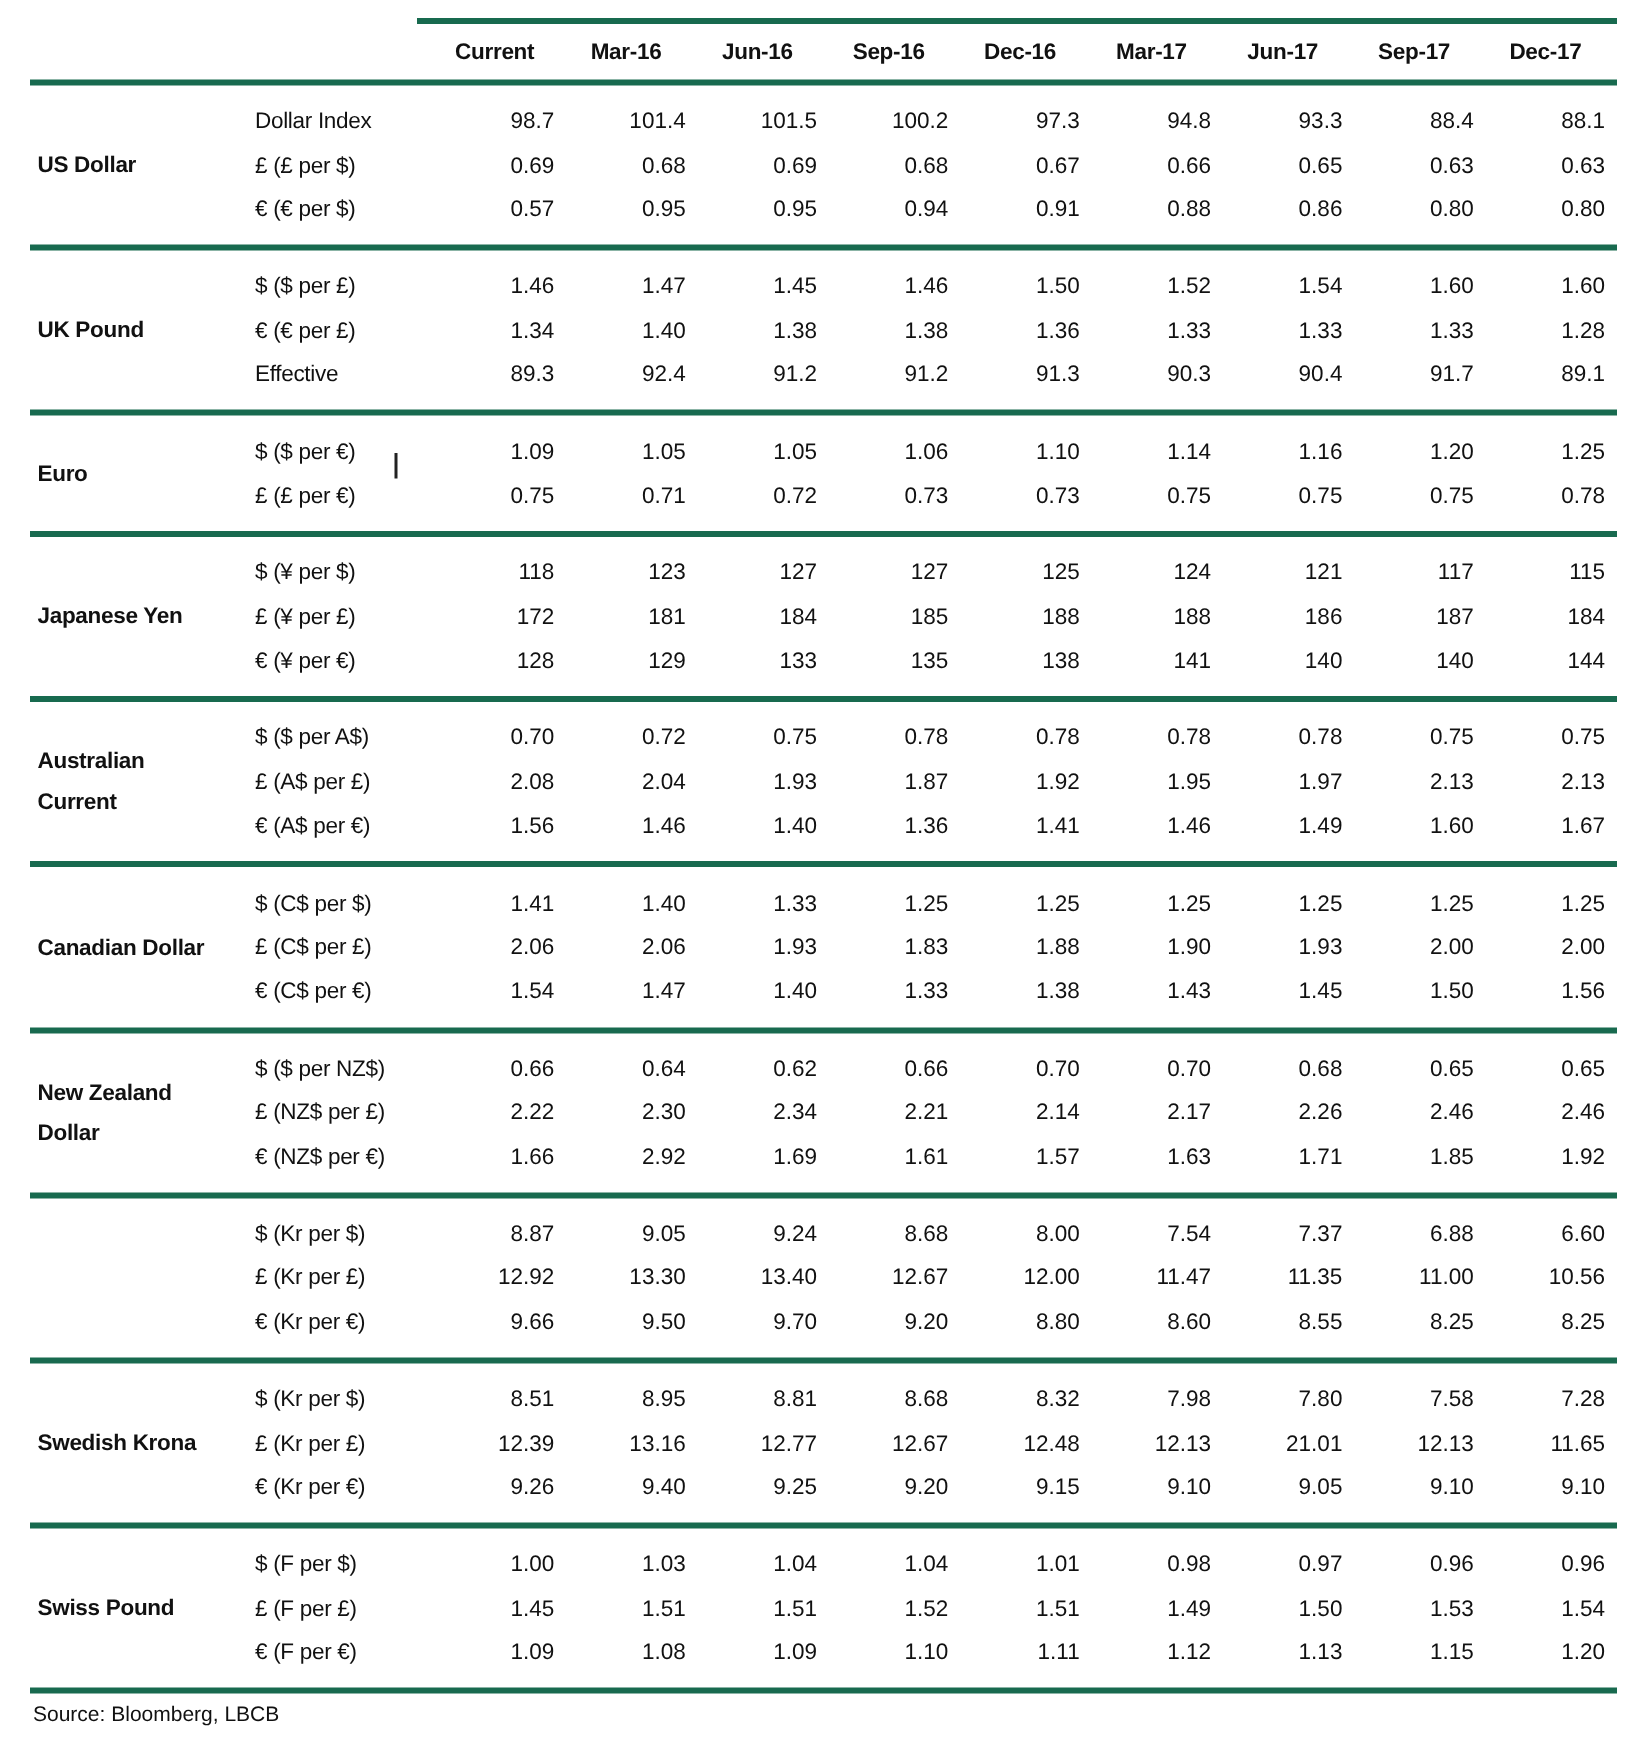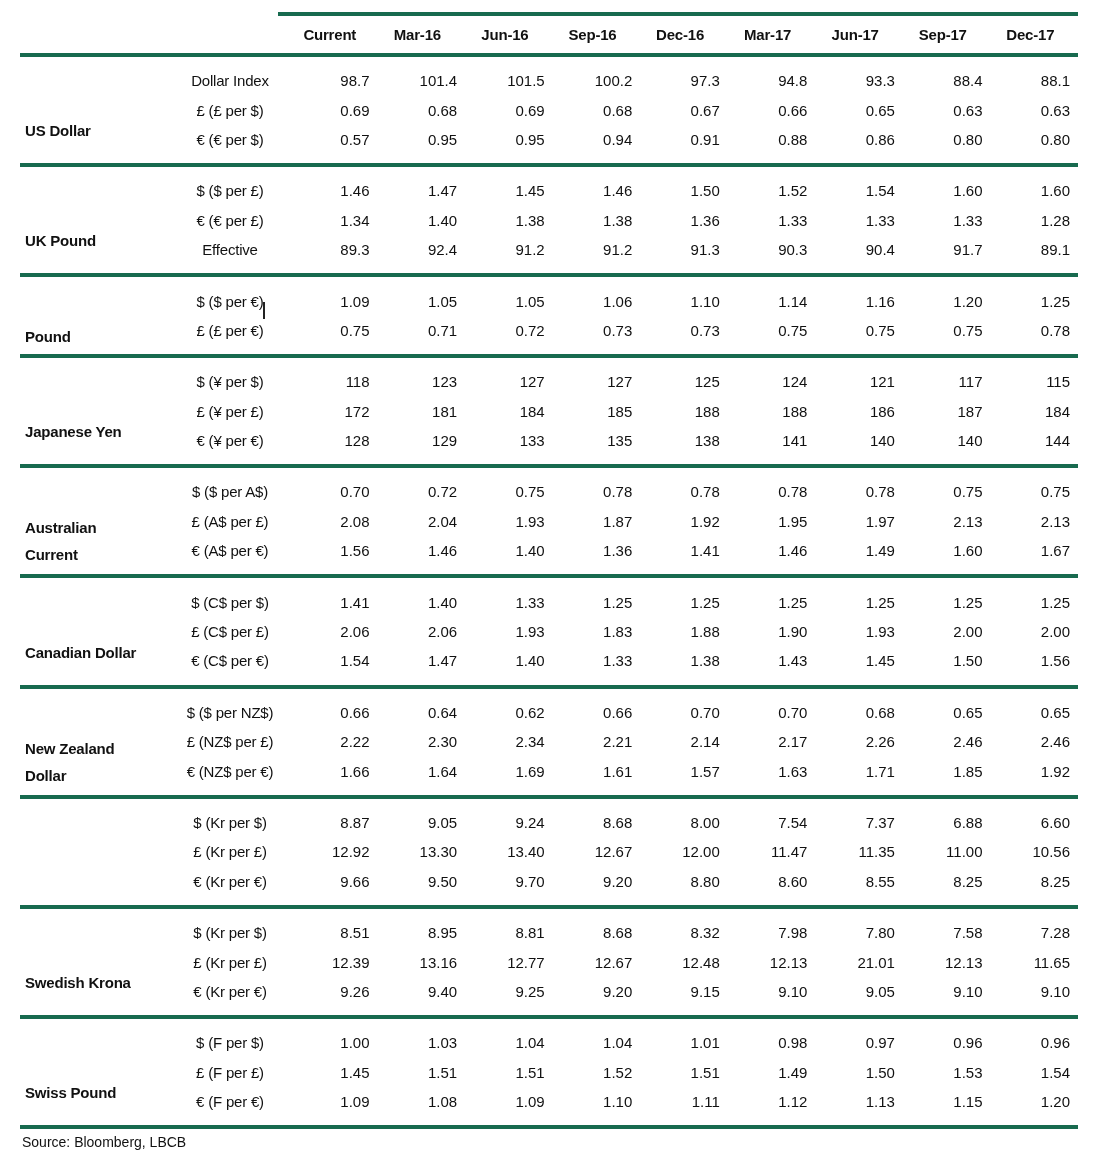--- a/index.html
+++ b/index.html
@@ -35,30 +35,29 @@
     border-bottom: 4px solid var(--green);
   }
   .sec-name {
     position: absolute; left: 5px; top: 50%;
     transform: translateY(-50%);
     width: 165px;
     font-size: 15px; font-weight: 700;
     line-height: 27px;
     white-space: pre-line;
     letter-spacing: -0.2px;
-    margin-top: 20px;
   }
   .row {
     display: flex; align-items: center;
     height: 29.4px;
     font-size: 15px;
   }
   .measure {
     flex: none; margin-left: 150px; width: 120px;
-    text-align: center; white-space: nowrap;
+    text-align: left; white-space: nowrap;
     letter-spacing: -0.2px;
   }
   .val {
     flex: 1 1 0; text-align: right; padding-right: 8px;
     white-space: nowrap;
   }
   .source {
     margin-top: 5px; padding-left: 2px;
     font-size: 14px;
   }
@@ -173,21 +172,21 @@
             <div class="val">91.3</div>
             <div class="val">90.3</div>
             <div class="val">90.4</div>
             <div class="val">91.7</div>
             <div class="val">89.1</div>
           </div>
 </div>
   </div>
 
   <div class="section">
-    <div class="sec-name">Pound</div>
+    <div class="sec-name">Euro</div>
     <div class="rows">
   <div class="row">
     <div class="measure">$ ($ per €)</div>
   <div class="val">1.09</div>
             <div class="val">1.05</div>
             <div class="val">1.05</div>
             <div class="val">1.06</div>
             <div class="val">1.10</div>
             <div class="val">1.14</div>
             <div class="val">1.16</div>
@@ -369,21 +368,21 @@
             <div class="val">2.14</div>
             <div class="val">2.17</div>
             <div class="val">2.26</div>
             <div class="val">2.46</div>
             <div class="val">2.46</div>
           </div>
 
   <div class="row">
     <div class="measure">€ (NZ$ per €)</div>
   <div class="val">1.66</div>
-            <div class="val">1.64</div>
+            <div class="val">2.92</div>
             <div class="val">1.69</div>
             <div class="val">1.61</div>
             <div class="val">1.57</div>
             <div class="val">1.63</div>
             <div class="val">1.71</div>
             <div class="val">1.85</div>
             <div class="val">1.92</div>
           </div>
 </div>
   </div>

